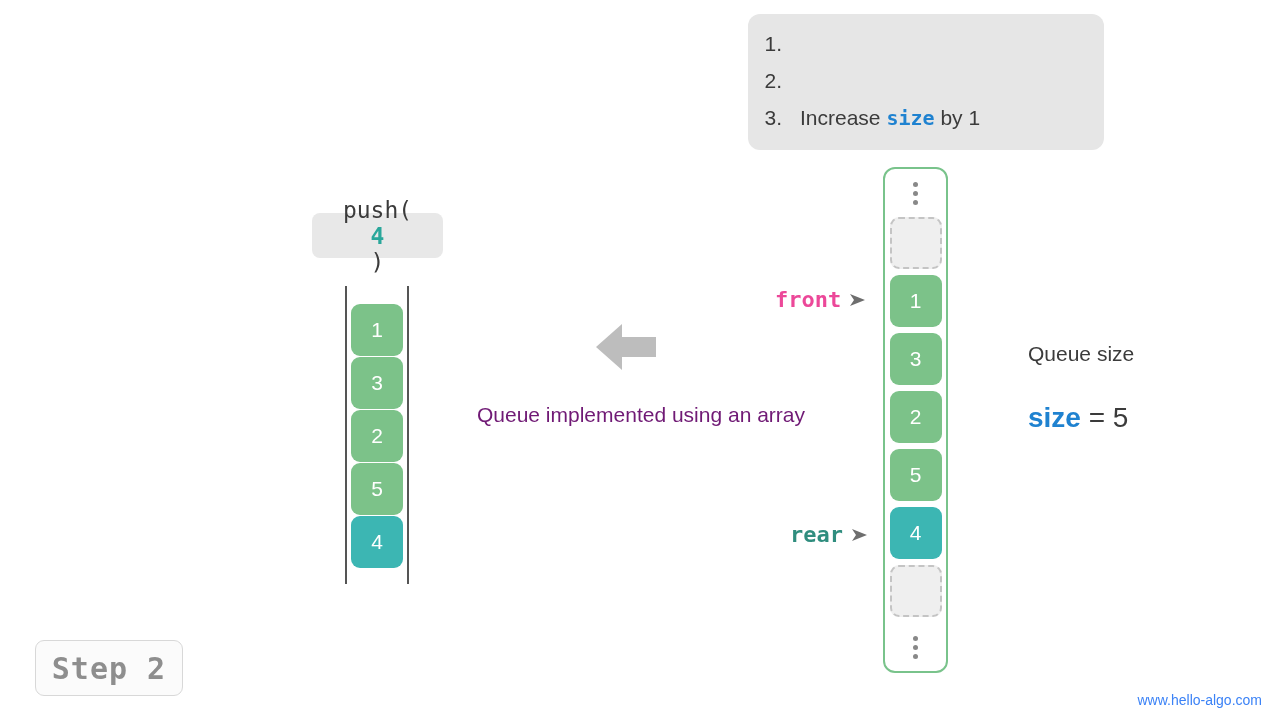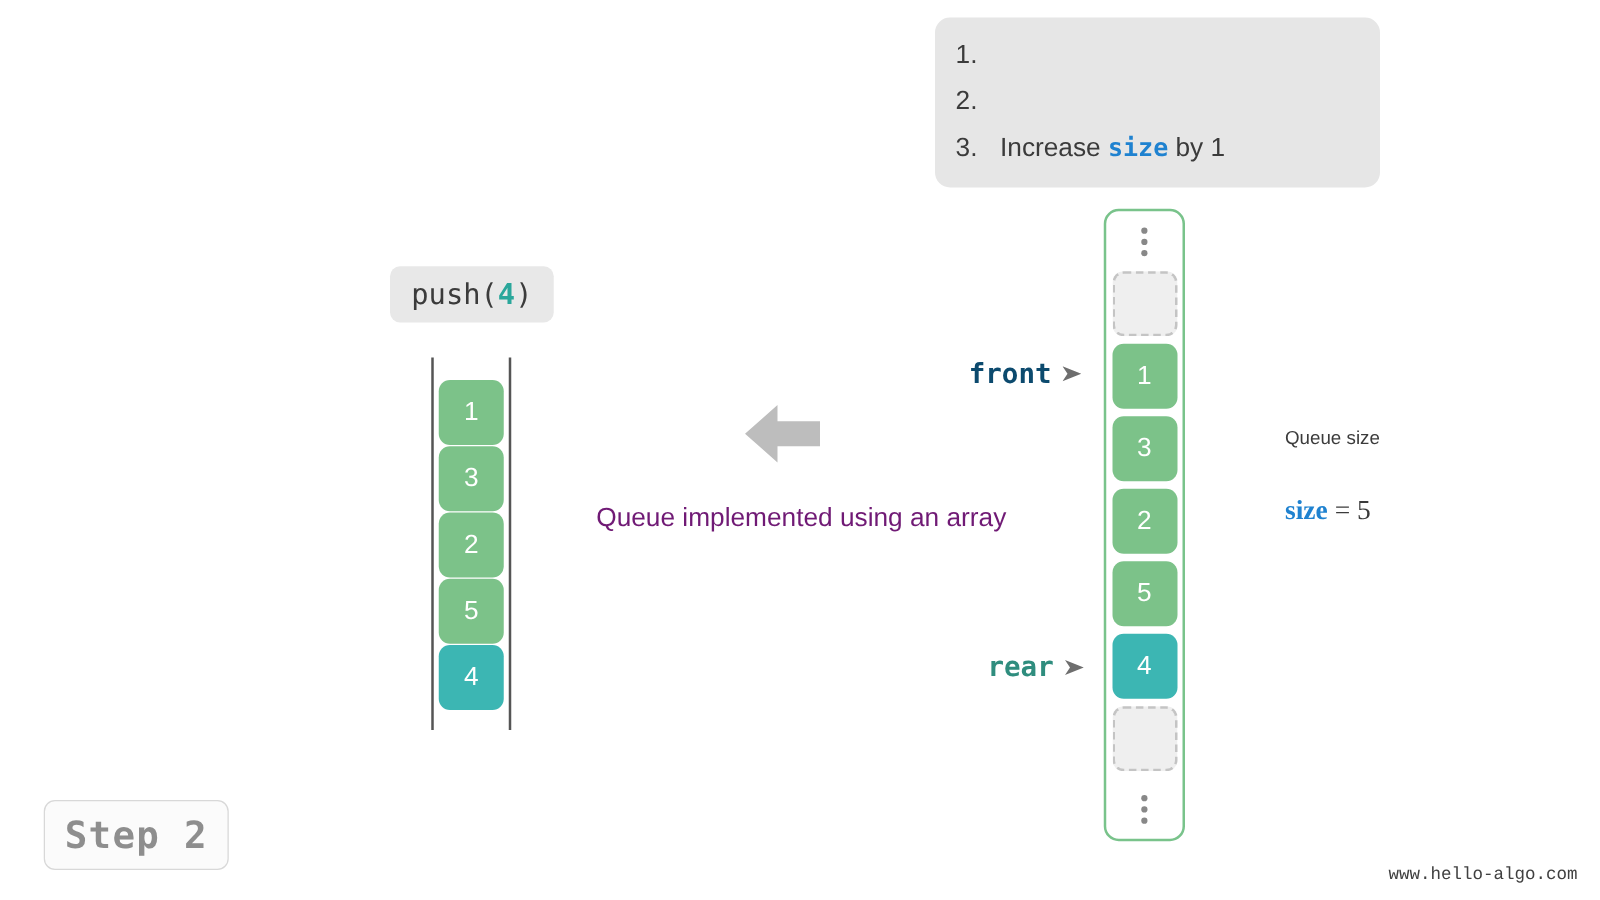--- a/index.html
+++ b/index.html
@@ -68,20 +68,21 @@
     width: 131px;
     height: 45px;
     background: #e8e8e8;
     border-radius: 8px;
     display: flex;
     align-items: center;
     justify-content: center;
     font-family: "DejaVu Sans Mono", monospace;
     font-size: 23px;
     color: #3b3b3b;
+    flex-direction: column;
   }
   #push-label .arg {
     color: #2aa79b;
     font-weight: bold;
   }
 
   
   #left-queue {
     position: absolute;
     left: 345px;
@@ -190,39 +191,39 @@
   
   .ptr {
     position: absolute;
     display: flex;
     align-items: center;
     gap: 9px;
     font-family: "DejaVu Sans Mono", monospace;
     font-weight: bold;
     font-size: 22px;
   }
-  #ptr-front { left: 775px; top: 287px; color: #0c4a6e; }
+  #ptr-front { left: 775px; top: 287px; color: #ec4899; }
   #ptr-rear  { left: 790px; top: 522px; color: #2f8d7e; }
   .ptr-arrow { display: block; }
 
   
   #size-info {
     position: absolute;
     left: 1028px;
     top: 342px;
     width: 200px;
   }
   #size-title {
-    font-size: 15px;
+    font-size: 21px;
     color: #3b3b3b;
     margin-bottom: 9px;
   }
   #size-expr {
-    font-family: Liberation Serif, serif;
-    font-size: 22px;
+    font-family: Liberation Sans, sans-serif;
+    font-size: 28px;
     color: #3b3b3b;
     white-space: pre;
     margin-top: 36px;
   }
   #size-expr .var {
     color: #1f82d0;
     font-weight: bold;
   }
 
   
@@ -243,23 +244,23 @@
     font-size: 30px;
     color: #8e8e8e;
     letter-spacing: 1px;
   }
 
   
   #watermark {
     position: absolute;
     right: 18px;
     bottom: 12px;
-    font-family: Liberation Mono, monospace;
+    font-family: Liberation Sans, sans-serif;
     font-size: 14px;
-    color: #404040;
+    color: #3b82f6;
   }
 </style>
 </head>
 <body>
 
 <div id="stage">
 
   <div id="instruction-card">
     <div class="instr-row">
       <span class="instr-num">1.</span>

